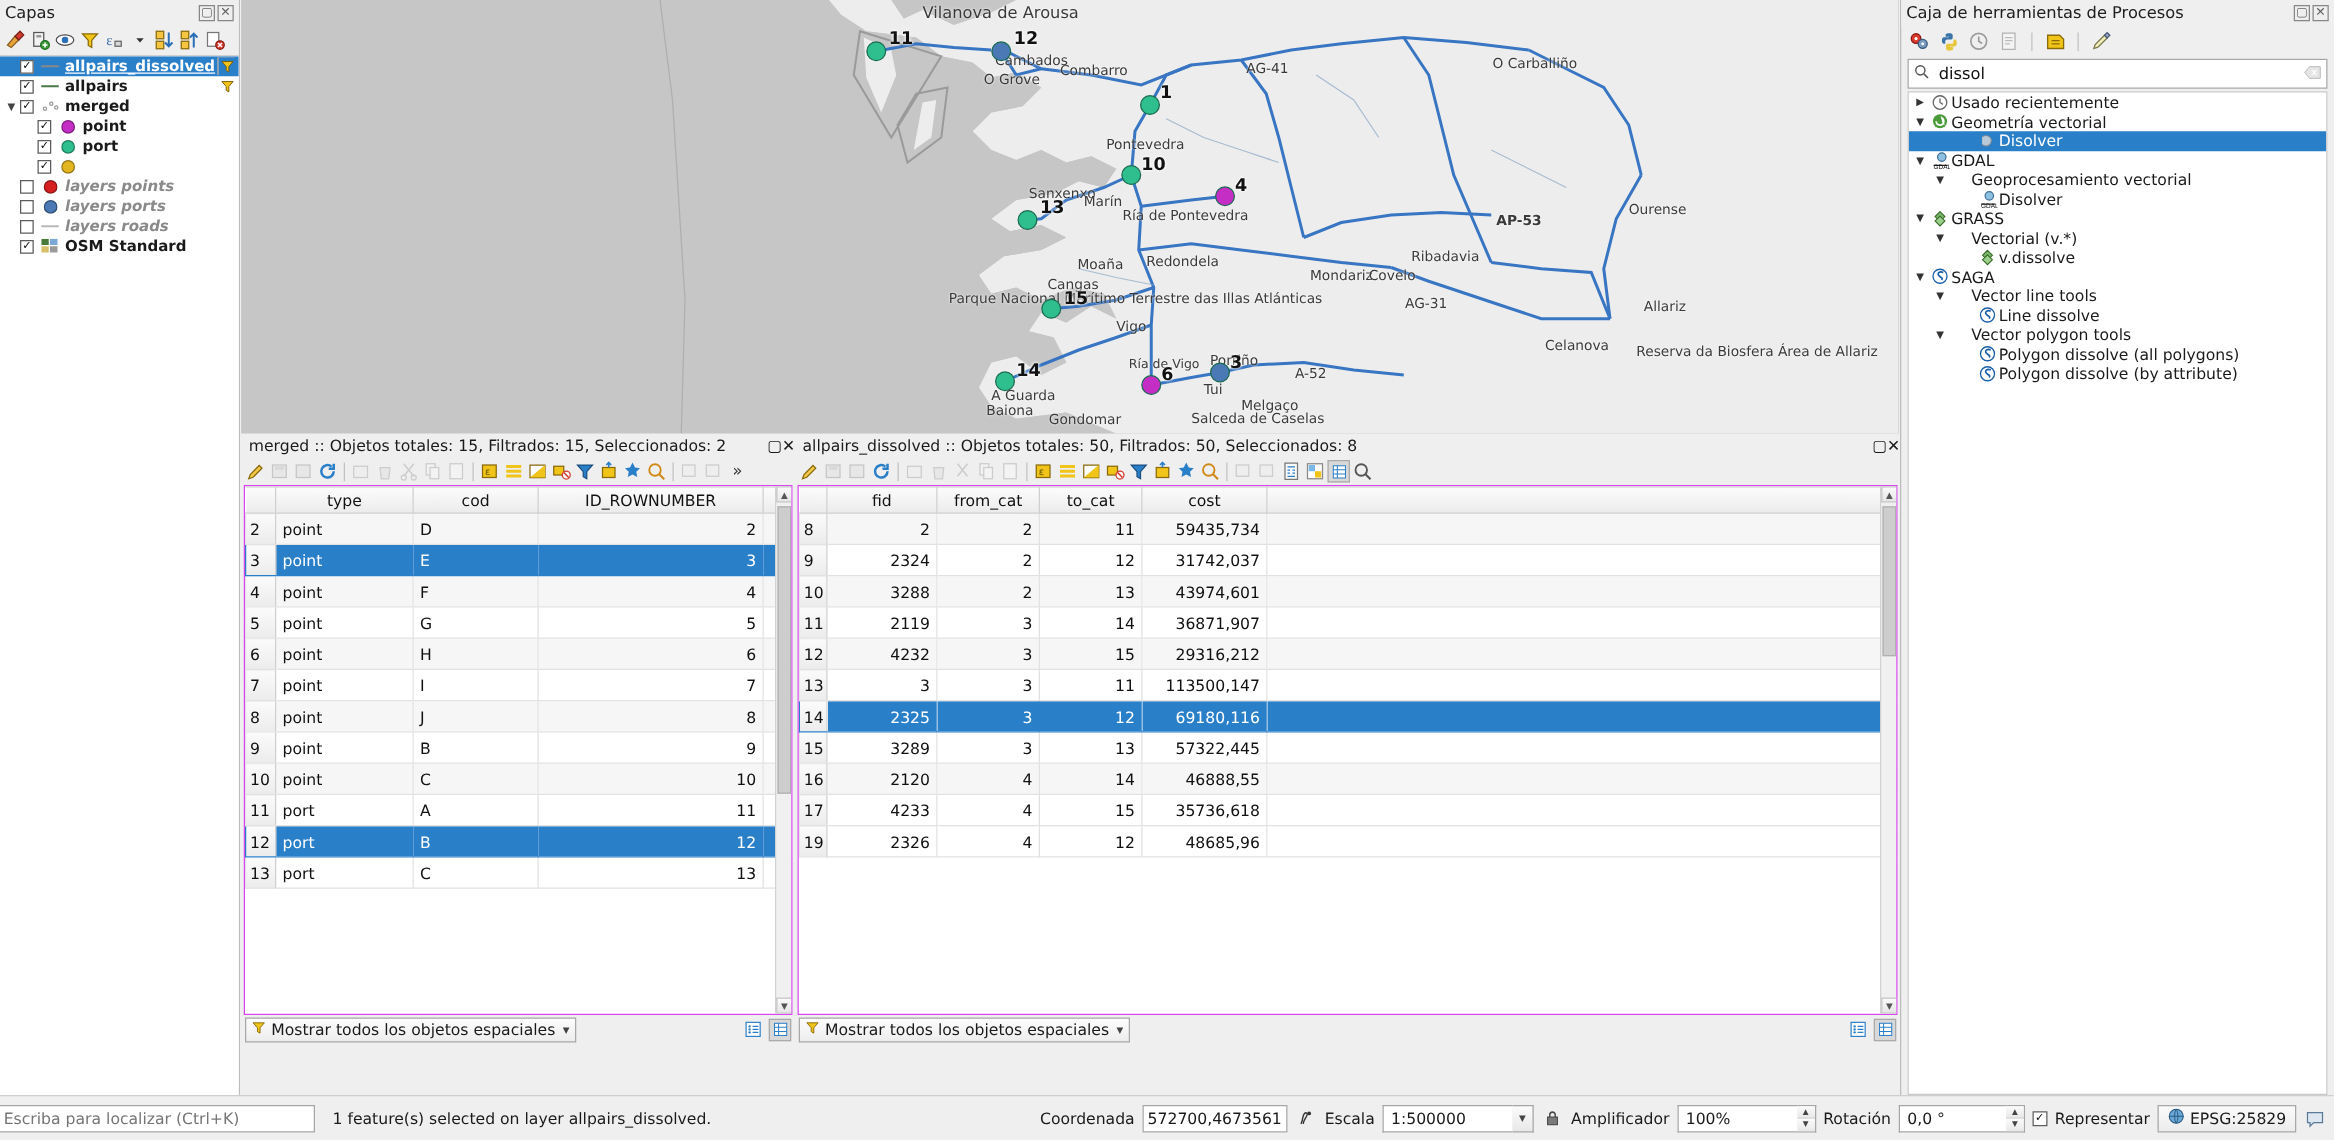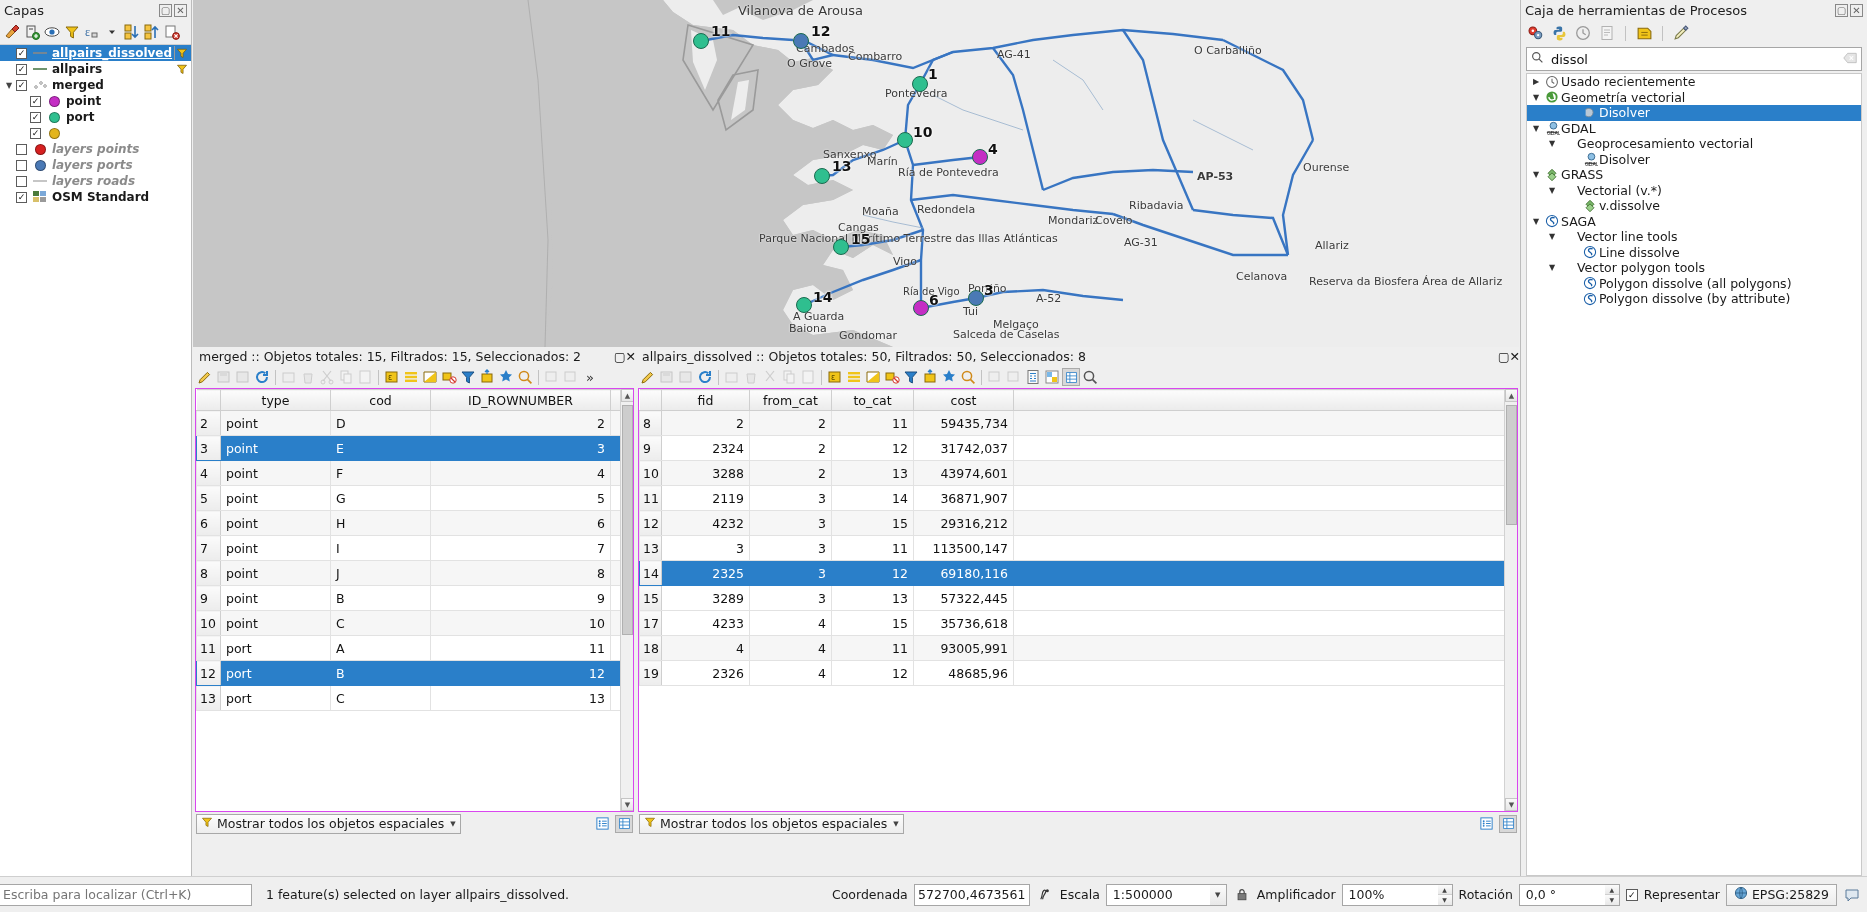--- a/index.html
+++ b/index.html
@@ -399,21 +399,21 @@
       </g>
 
       <g stroke="#9c9c9c" fill="none" stroke-width="1" opacity="0.55">
         <path d="M335 0 L345 80 L350 160 L355 240 L352 347"></path>
       </g>
     </svg>
     <div id="map-labels">
         <div class="maplabel" style="left: 594px; top: 57px; font-size: 11px; font-weight: normal; color: rgb(58, 58, 58); text-shadow: rgb(255, 255, 255) 0px 0px 2px;">O Grove</div>
         <div class="maplabel" style="left: 630px; top: 148px; font-size: 11px; font-weight: normal; color: rgb(58, 58, 58); text-shadow: rgb(255, 255, 255) 0px 0px 2px;">Sanxenxo</div>
         <div class="maplabel" style="left: 655px; top: 50px; font-size: 11px; font-weight: normal; color: rgb(58, 58, 58); text-shadow: rgb(255, 255, 255) 0px 0px 2px;">Combarro</div>
-        <div class="maplabel" style="left: 692px; top: 87px; font-size: 11px; font-weight: normal; color: rgb(58, 58, 58); text-shadow: rgb(255, 255, 255) 0px 0px 2px;">Pontevedra</div>
+        <div class="maplabel" style="left: 692px; top: 109px; font-size: 11px; font-weight: normal; color: rgb(58, 58, 58); text-shadow: rgb(255, 255, 255) 0px 0px 2px;">Pontevedra</div>
         <div class="maplabel" style="left: 674px; top: 155px; font-size: 11px; font-weight: normal; color: rgb(58, 58, 58); text-shadow: rgb(255, 255, 255) 0px 0px 2px;">Marín</div>
         <div class="maplabel" style="left: 705px; top: 166px; font-size: 11px; font-weight: normal; color: rgb(58, 58, 58); text-shadow: rgb(255, 255, 255) 0px 0px 2px;">Ría de Pontevedra</div>
         <div class="maplabel" style="left: 669px; top: 205px; font-size: 11px; font-weight: normal; color: rgb(58, 58, 58); text-shadow: rgb(255, 255, 255) 0px 0px 2px;">Moaña</div>
         <div class="maplabel" style="left: 645px; top: 221px; font-size: 11px; font-weight: normal; color: rgb(58, 58, 58); text-shadow: rgb(255, 255, 255) 0px 0px 2px;">Cangas</div>
         <div class="maplabel" style="left: 710px; top: 286px; font-size: 10px; font-weight: normal; color: rgb(58, 58, 58); text-shadow: rgb(255, 255, 255) 0px 0px 2px;">Ría de Vigo</div>
         <div class="maplabel" style="left: 724px; top: 203px; font-size: 11px; font-weight: normal; color: rgb(58, 58, 58); text-shadow: rgb(255, 255, 255) 0px 0px 2px;">Redondela</div>
         <div class="maplabel" style="left: 700px; top: 255px; font-size: 11px; font-weight: normal; color: rgb(58, 58, 58); text-shadow: rgb(255, 255, 255) 0px 0px 2px;">Vigo</div>
         <div class="maplabel" style="left: 596px; top: 322px; font-size: 11px; font-weight: normal; color: rgb(58, 58, 58); text-shadow: rgb(255, 255, 255) 0px 0px 2px;">Baiona</div>
         <div class="maplabel" style="left: 646px; top: 329px; font-size: 11px; font-weight: normal; color: rgb(58, 58, 58); text-shadow: rgb(255, 255, 255) 0px 0px 2px;">Gondomar</div>
         <div class="maplabel" style="left: 760px; top: 328px; font-size: 11px; font-weight: normal; color: rgb(58, 58, 58); text-shadow: rgb(255, 255, 255) 0px 0px 2px;">Salceda de Caselas</div>
@@ -1143,34 +1143,34 @@
               <td style="border-right: none;"></td>
             </tr>
             <tr class="">
               <td class="rh">15</td>
               <td class="num">3289</td>
               <td class="num">3</td>
               <td class="num">13</td>
               <td class="num">57322,445</td>
               <td style="border-right: none;"></td>
             </tr>
+            <tr class="alt">
+              <td class="rh">16</td>
+              <td class="num">2120</td>
+              <td class="num">4</td>
+              <td class="num">14</td>
+              <td class="num">46888,55</td>
+              <td style="border-right: none;"></td>
+            </tr>
             <tr class="">
               <td class="rh">17</td>
               <td class="num">4233</td>
               <td class="num">4</td>
               <td class="num">15</td>
               <td class="num">35736,618</td>
-              <td style="border-right: none;"></td>
-            </tr>
-            <tr class="alt">
-              <td class="rh">18</td>
-              <td class="num">4</td>
-              <td class="num">4</td>
-              <td class="num">11</td>
-              <td class="num">93005,991</td>
               <td style="border-right: none;"></td>
             </tr>
             <tr class="">
               <td class="rh">19</td>
               <td class="num">2326</td>
               <td class="num">4</td>
               <td class="num">12</td>
               <td class="num">48685,96</td>
               <td style="border-right: none;"></td>
             </tr>

